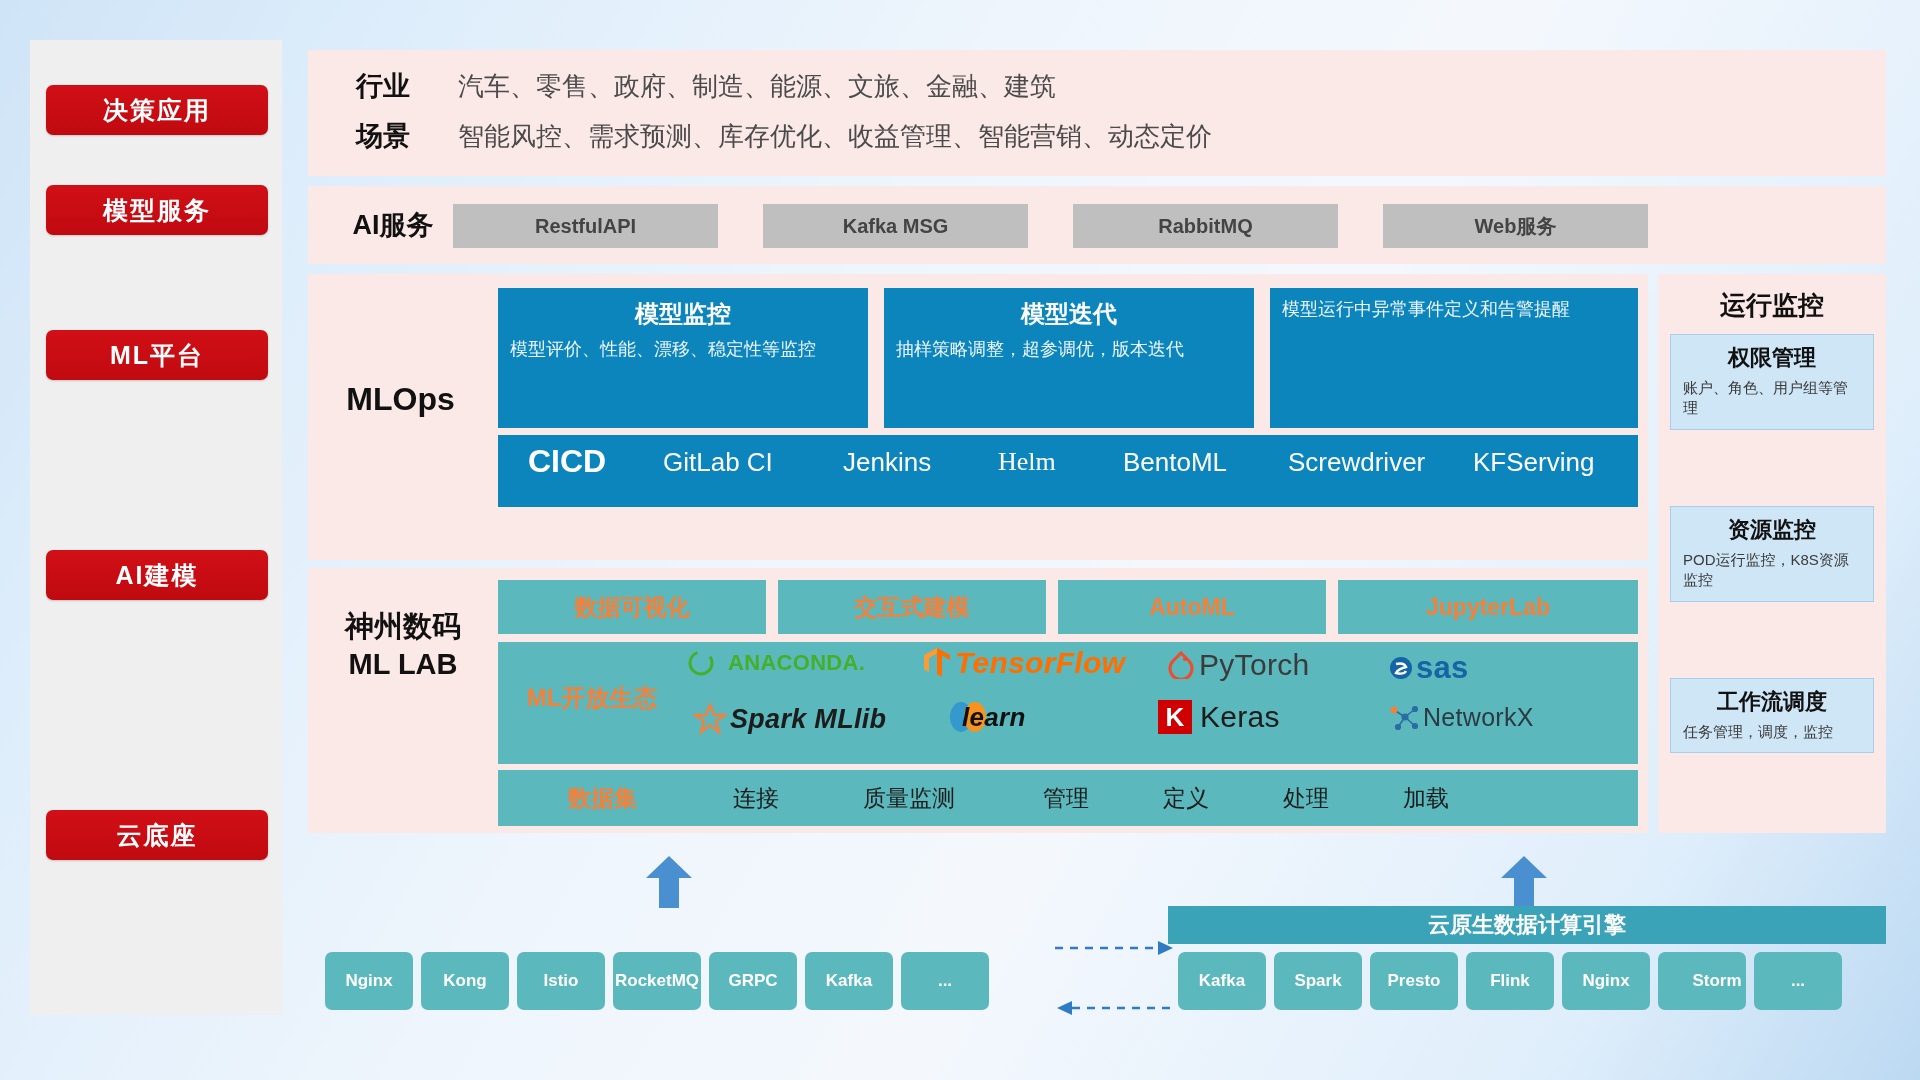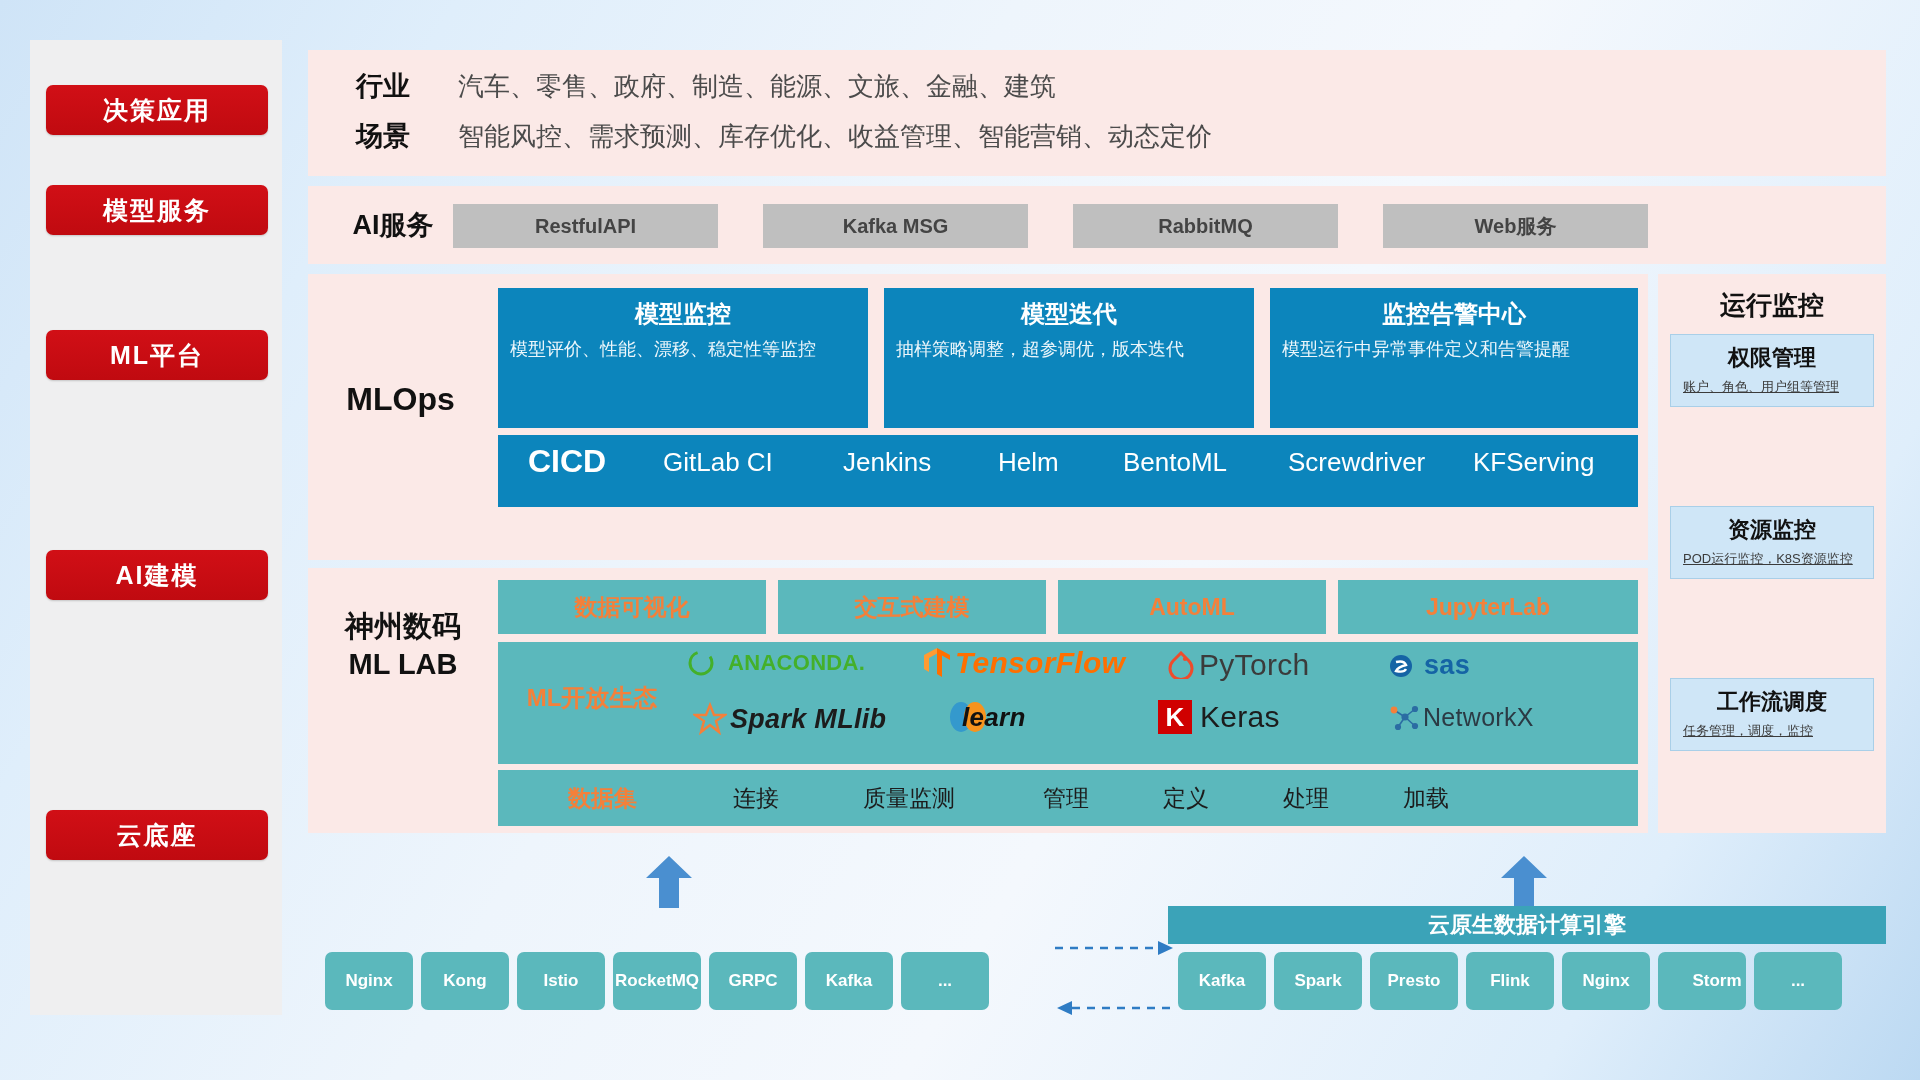--- a/index.html
+++ b/index.html
@@ -62,21 +62,21 @@
   #dataset { position:absolute; left:190px; top:202px; width:1140px; height:56px; background:#5bb8bc;}
   #dataset .d { position:absolute; top:13px; font-size:23px; color:#1c1c1c;}
   #dataset .d.first { color:#f4803a; font-weight:bold;}
 
   
   #rightcol { position:absolute; left:1658px; top:274px; width:228px; height:559px; background:#fbe9e7;}
   #rightcol .title { position:absolute; top:14px; left:0; width:100%; text-align:center;
      font-size:26px; font-weight:bold; color:#111;}
   .mcard { position:absolute; left:12px; width:204px; background:#cfe6f7; border:1px solid #a9cfe8;}
   .mcard .h { text-align:center; font-weight:bold; font-size:22px; color:#111; padding:8px 4px 5px;}
-  .mcard .b { font-size:13px; color:#3b3b3b; line-height:1.35; padding:0 12px 10px;text-decoration:underline;}
+  .mcard .b { font-size:15px; color:#3b3b3b; line-height:1.35; padding:0 12px 10px;}
 
   
   .barhead { position:absolute; height:38px; background:#3ba3b8; color:#fff;
      display:flex; align-items:center; justify-content:center; font-size:22px; font-weight:bold;}
   .chiprow { position:absolute; display:flex; gap:8px; }
   .tchip { background:#5bb8bc; border-radius:7px; color:#fff; font-size:17px; font-weight:bold;
      display:flex; align-items:center; justify-content:center; text-align:center; line-height:1.15; padding:4px;}
   .arrowwrap { position:absolute; }
 
   .logo { position:absolute; display:flex; align-items:center; }
@@ -119,29 +119,28 @@
 
     <div class="bluebox" style="left:190px; top:14px; width:370px; height:140px;">
       <div class="t">模型监控</div>
       <div class="d">模型评价、性能、漂移、稳定性等监控</div>
     </div>
     <div class="bluebox" style="left:576px; top:14px; width:370px; height:140px;">
       <div class="t">模型迭代</div>
       <div class="d">抽样策略调整，超参调优，版本迭代</div>
     </div>
     <div class="bluebox" style="left:962px; top:14px; width:368px; height:140px;">
-      <div class="t">监控告警中心</div>
       <div class="d">模型运行中异常事件定义和告警提醒</div>
     </div>
 
     <div id="cicd">
       <div class="item head" style="left:30px;">CICD</div>
       <div class="item" style="left:165px;width:150px;">GitLab CI</div>
       <div class="item" style="left:345px;width:110px;">Jenkins</div>
-      <div class="item" style="left:500px;width:100px;">Helm</div>
+      <div class="item" style="left:500px;width:100px;font-family:Liberation Serif, serif;">Helm</div>
       <div class="item" style="left:625px;width:110px;">BentoML</div>
       <div class="item" style="left:790px;width:150px;">Screwdriver</div>
       <div class="item" style="left:975px;width:140px;">KFServing</div>
     </div>
   </div>
 
   <div id="band-model">
     <div class="lbl">
       <span>神州数码</span><br>
       <span>ML LAB</span>
@@ -176,21 +175,21 @@
           <circle cx="17" cy="8" r="2.1" fill="#ee4c2c"></circle>
         </svg>
         <span class="logotxt" style="font-size:30px;color:#3b3b3b;margin-left:5px;font-weight:normal;">PyTorch</span>
       </div>
 
       <div class="logo" style="left:890px; top:8px;">
         <svg width="26" height="26" viewBox="0 0 26 26">
           <circle cx="13" cy="13" r="11" fill="#1564a5"></circle>
           <path d="M8 9 q8 -2 10 3 q-8 2 -10 6 q8 2 10 -2" fill="none" stroke="#fff" stroke-width="2.4"></path>
         </svg>
-        <span class="logotxt" style="font-size:27px;color:#1564a5;margin-left:10px;">sas</span>
+        <span class="logotxt" style="font-size:31px;color:#1564a5;margin-left:2px;">sas</span>
       </div>
 
       <div class="logo" style="left:195px; top:60px;">
         <svg width="34" height="34" viewBox="0 0 34 34">
           <polygon points="17,3 21,13 32,13 23,19 26,30 17,23 8,30 11,19 2,13 13,13" fill="none" stroke="#f4803a" stroke-width="2.4"></polygon>
         </svg>
         <span class="logotxt" style="font-size:27px;color:#1c1c1c;margin-left:3px;font-style:italic;">Spark MLlib</span>
       </div>
 
       <div class="logo" style="left:450px; top:58px;">

